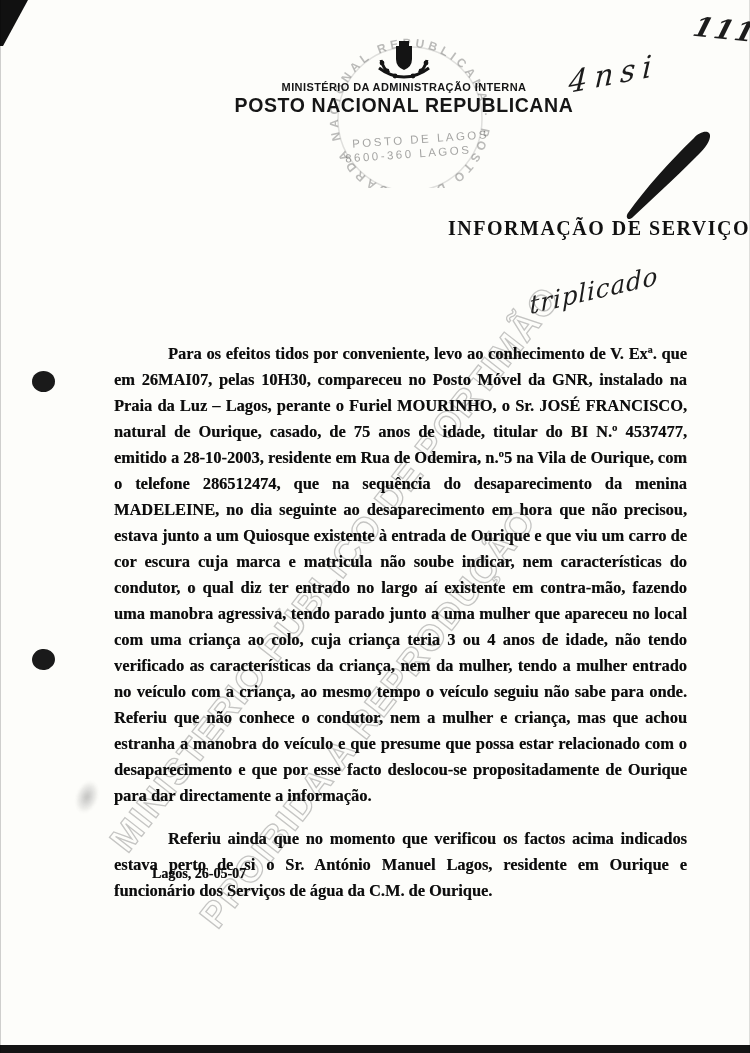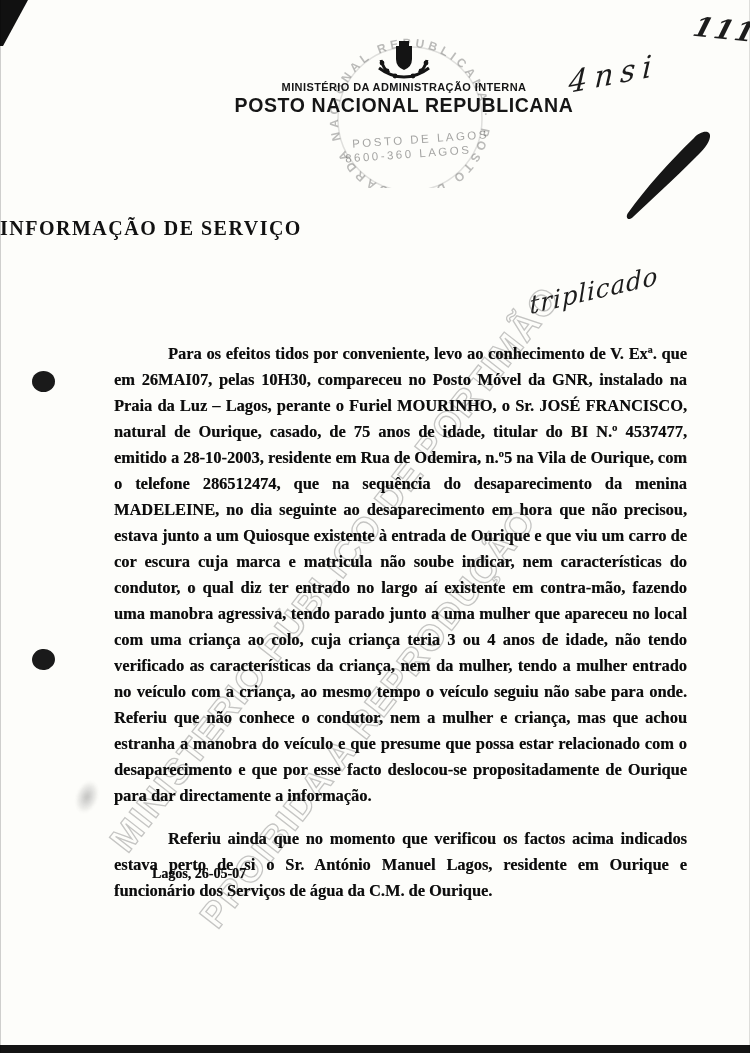--- a/index.html
+++ b/index.html
@@ -42,21 +42,21 @@
   .stamp-svg{left:300px;top:28px;pointer-events:none;}
   .stamp-faint{
     font-family:"Liberation Sans",sans-serif;color:rgba(75,75,75,0.5);
     letter-spacing:2.5px;font-size:11.5px;transform:rotate(-4deg);white-space:nowrap;
   }
   .stamp-f1{left:352px;top:133px;}
   .stamp-f2{left:345px;top:148px;}
 
   
   .doc-title{
-    left:0;top:217px;width:750px;text-align:left;
+    left:0;top:217px;width:750px;text-align:right;
     font-size:20px;font-weight:bold;letter-spacing:1.5px;color:#111;
   }
 
   
   .wm{
     font-family:"Liberation Sans","DejaVu Sans",sans-serif;font-weight:bold;
     font-size:36px;letter-spacing:2px;white-space:nowrap;
     color:transparent;-webkit-text-stroke:1.3px rgba(105,105,105,0.38);
     transform-origin:0 50%;transform:rotate(-52deg);pointer-events:none;
   }

